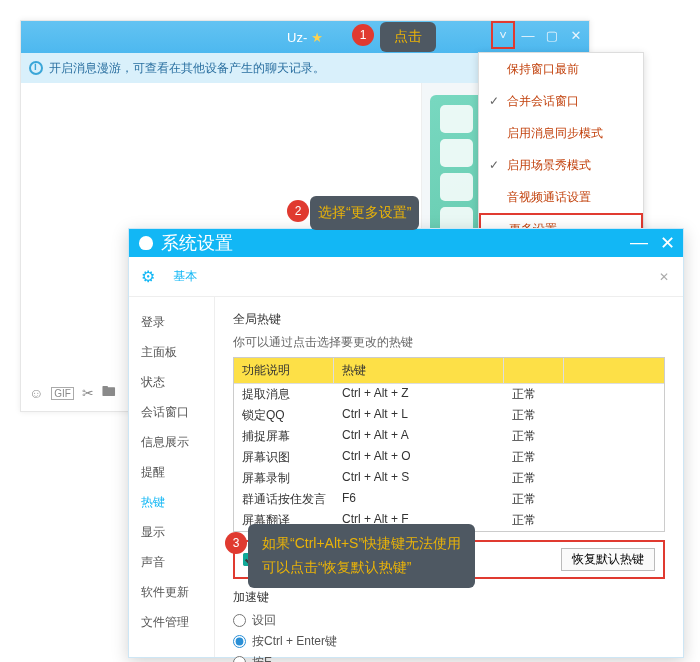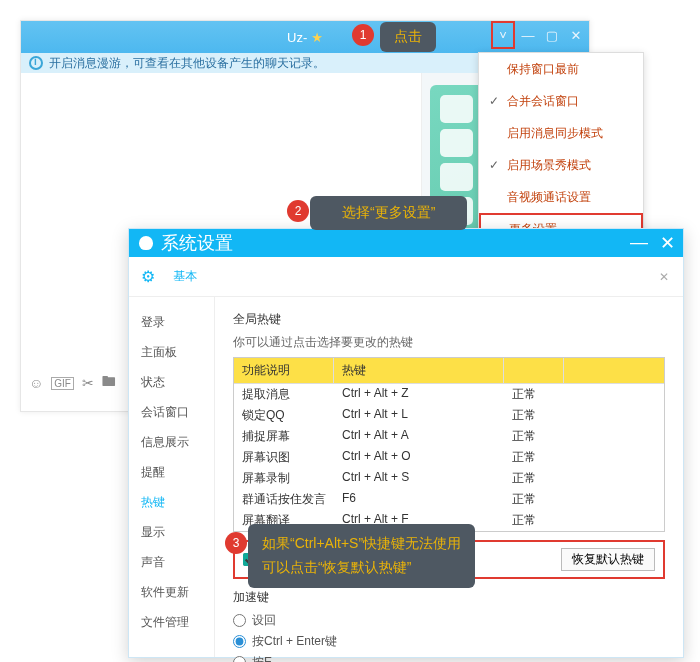--- a/index.html
+++ b/index.html
@@ -5,21 +5,21 @@
   * { box-sizing: border-box; margin: 0; padding: 0; }
   body { width: 700px; height: 662px; background: #fff; font-family: "Microsoft YaHei", Arial, sans-serif; font-size: 12px; position: relative; overflow: hidden; }
 
   
   .chatwin { position: absolute; left: 20px; top: 20px; width: 570px; height: 392px; border: 1px solid #e6e6e6; background: #fff; box-shadow: 0 0 6px rgba(0,0,0,.08); }
   .chat-title { height: 32px; background: linear-gradient(#63c3f2,#4db8ef); display: flex; align-items: center; justify-content: center; color: #fff; font-size: 13px; position: relative; }
   .chat-title .star { color: #ffd24d; margin-left: 4px; }
   .wincontrols { position: absolute; right: 6px; top: 0; height: 28px; display: flex; align-items: center; gap: 10px; color: #e8f4fc; }
   .wincontrols span { width: 14px; text-align: center; cursor: pointer; }
   .chevron-box { position: absolute; right: 74px; top: 0; width: 24px; height: 28px; border: 2px solid #e03a30; display: flex; align-items: center; justify-content: center; color: #e8f4fc; }
-  .chat-info { height: 20px; background: #d9f0fb; display: flex; align-items: center; padding: 0 8px; color: #2a6fa0; }
+  .chat-info { height: 30px; background: #d9f0fb; display: flex; align-items: center; padding: 0 8px; color: #2a6fa0; }
   .chat-info .ic { width:14px; height:14px; border:2px solid #3aa6d8; border-radius:50%; margin-right:6px; position:relative; }
   .chat-info .ic:after { content:"i"; position:absolute; left:3px; top:-2px; font-weight:bold; font-size:10px; color:#3aa6d8; }
   .chat-body { display: flex; height: calc(100% - 58px); }
   .chat-main { flex:1; position:relative; }
   .toolbar { position:absolute; left:8px; bottom:10px; display:flex; gap:8px; color:#8a8a8a; font-size:14px; align-items:center; }
   .toolbar span { cursor:pointer; }
   .chat-side { width:168px; border-left:1px solid #eee; background:#f3f7f9; position:relative; padding-top:6px; }
   .phone { margin:6px 8px; height:220px; border-radius:6px; background: linear-gradient(160deg,#78d8c0,#5fc6a9); display:grid; grid-template-columns:1fr 20px; }
   .phone-grid { display:grid; grid-template-columns:repeat(3,1fr); grid-auto-rows:28px; gap:6px; padding:10px; }
   .phone-grid i { background:rgba(255,255,255,.85); border-radius:5px; }
@@ -32,21 +32,21 @@
   .dropdown .item { height:32px; display:flex; align-items:center; padding:0 10px 0 28px; position:relative; font-size:12px; color:#c2410c; cursor:pointer; }
   .dropdown .item.check:before { content:"✓"; position:absolute; left:10px; color:#666; }
   .dropdown .item.more { border:2px solid #e03a30; }
 
   
   .badge { width:22px; height:22px; border-radius:50%; background:#e03a30; color:#fff; display:flex; align-items:center; justify-content:center; font-size:12px; position:absolute; z-index:50; }
   .step-label { position:absolute; background:#4e5862; color:#eab308; padding:6px 14px; border-radius:6px; font-size:14px; z-index:49; }
   .step1 { left:352px; top:24px; }
   .step1l { left:380px; top:22px; }
   .step2 { left:287px; top:200px; }
-  .step2l { left:310px; top:196px; padding:8px 32px; }
+  .step2l { left:310px; top:196px; padding:8px 8px; }
   .step3 { left:225px; top:532px; }
   .step3l { left:248px; top:524px; line-height:1.7; padding:8px 14px; }
 
   
   .setwin { position:absolute; left:128px; top:228px; width:556px; height:430px; background:#fff; box-shadow:0 4px 16px rgba(0,0,0,.18); border:1px solid #cde6f5; }
   .set-title { height:28px; background:#12b7f5; color:#fff; display:flex; align-items:center; padding:0 10px; gap:8px; font-size:18px; position:relative; }
   .set-title .penguin { width:14px; height:14px; background:#fff; border-radius:50% 50% 45% 45%; }
   .set-title .wc { position:absolute; right:8px; display:flex; gap:12px;}
   .set-tabs { height:40px; border-bottom:1px solid #eee; display:flex; align-items:center; padding:0 12px; gap:18px; position:relative; }
   .set-tabs .gear { color:#12b7f5; font-size:16px; }

